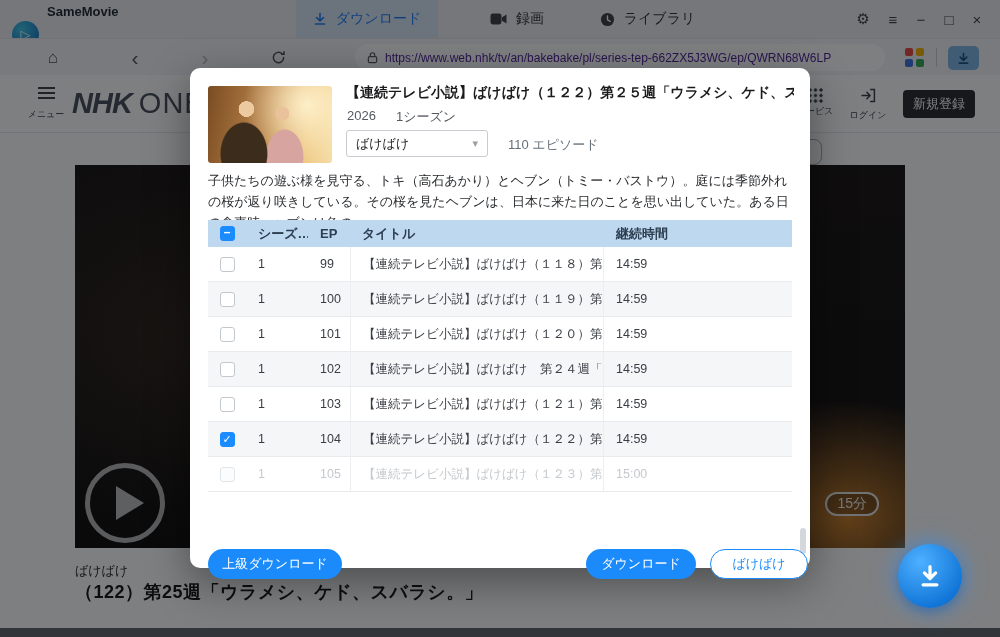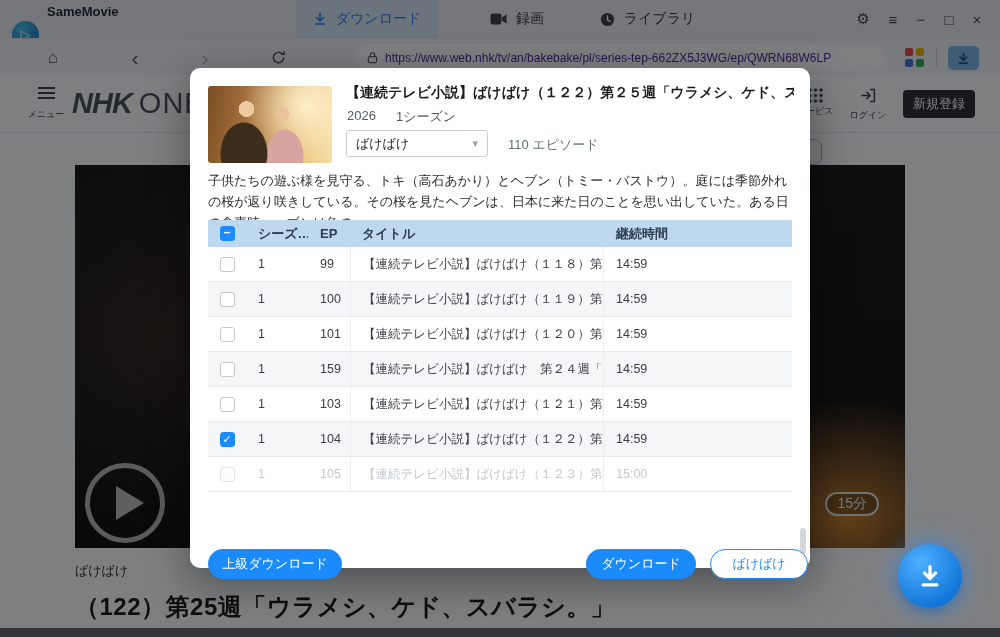--- a/index.html
+++ b/index.html
@@ -46,21 +46,21 @@
   .video { position:absolute; left:75px; top:90px; width:830px; height:383px; background:
       radial-gradient(ellipse 420px 260px at 18% 45%, #2e2419 0%, rgba(0,0,0,0) 70%),
       radial-gradient(ellipse 240px 190px at 93% 92%, rgba(228,142,44,0.85), rgba(0,0,0,0) 62%),
       linear-gradient(#181310, #0e0c0a); }
   .play-btn { position:absolute; left:10px; top:298px; width:80px; height:80px; border:5px solid rgba(228,228,228,0.78); border-radius:50%; cursor:pointer; }
   .play-btn::after { content:""; position:absolute; left:26px; top:18px; border-left:28px solid rgba(228,228,228,0.82); border-top:17px solid transparent; border-bottom:17px solid transparent; }
   .dur-badge { position:absolute; right:26px; bottom:32px; min-width:50px; height:24px; border:2px solid #e4e4e4; border-radius:15px; color:#f2f2f2; font-size:14px; display:flex; align-items:center; justify-content:center; padding:0 10px; background:rgba(0,0,0,0.25); }
 
   .caption { position:absolute; left:75px; top:487px; }
   .show-name { font-size:13px; color:#2a2a2a; }
-  .ep-heading { font-size:24px; font-weight:bold; color:#141414; margin-top:11px; letter-spacing:0.5px; }
+  .ep-heading { font-size:18px; font-weight:bold; color:#141414; margin-top:0; letter-spacing:0.5px; }
   .bottom-band { position:absolute; left:0; top:553px; width:1000px; height:9px; background:#60666c; }
 
   
   .overlay { position:absolute; inset:0; background:rgba(8,10,14,0.52); z-index:50; }
   .modal { position:absolute; left:190px; top:68px; width:620px; height:500px; background:#fff; border-radius:10px; box-shadow:0 14px 44px rgba(0,0,0,0.4); z-index:55; }
   .thumb { position:absolute; left:18px; top:18px; width:124px; height:77px; border-radius:3px; background:
       radial-gradient(circle 8px at 31% 30%, #edc9a0 97%, transparent),
       radial-gradient(circle 7px at 60% 36%, #e9c29b 97%, transparent),
       radial-gradient(ellipse 24px 32px at 29% 88%, #3c2c1c 95%, transparent),
       radial-gradient(ellipse 19px 28px at 62% 92%, #d8a4a0 95%, transparent),
@@ -283,21 +283,21 @@
       <div class="tcell">1</div>
       <div class="tcell">101</div>
       <div class="tcell title">【連続テレビ小説】ばけばけ（１２０）第２４週「…</div>
       <div class="tcell">14:59</div>
     </div>
           <div class="trow">
       <div class="tcell cb">
               <span class="checkbox"></span>
             </div>
       <div class="tcell">1</div>
-      <div class="tcell">159</div>
+      <div class="tcell">102</div>
       <div class="tcell title">【連続テレビ小説】ばけばけ　第２４週「カイダン…</div>
       <div class="tcell">14:59</div>
     </div>
           <div class="trow">
       <div class="tcell cb">
               <span class="checkbox"></span>
             </div>
       <div class="tcell">1</div>
       <div class="tcell">103</div>
       <div class="tcell title">【連続テレビ小説】ばけばけ（１２１）第２５週「…</div>

